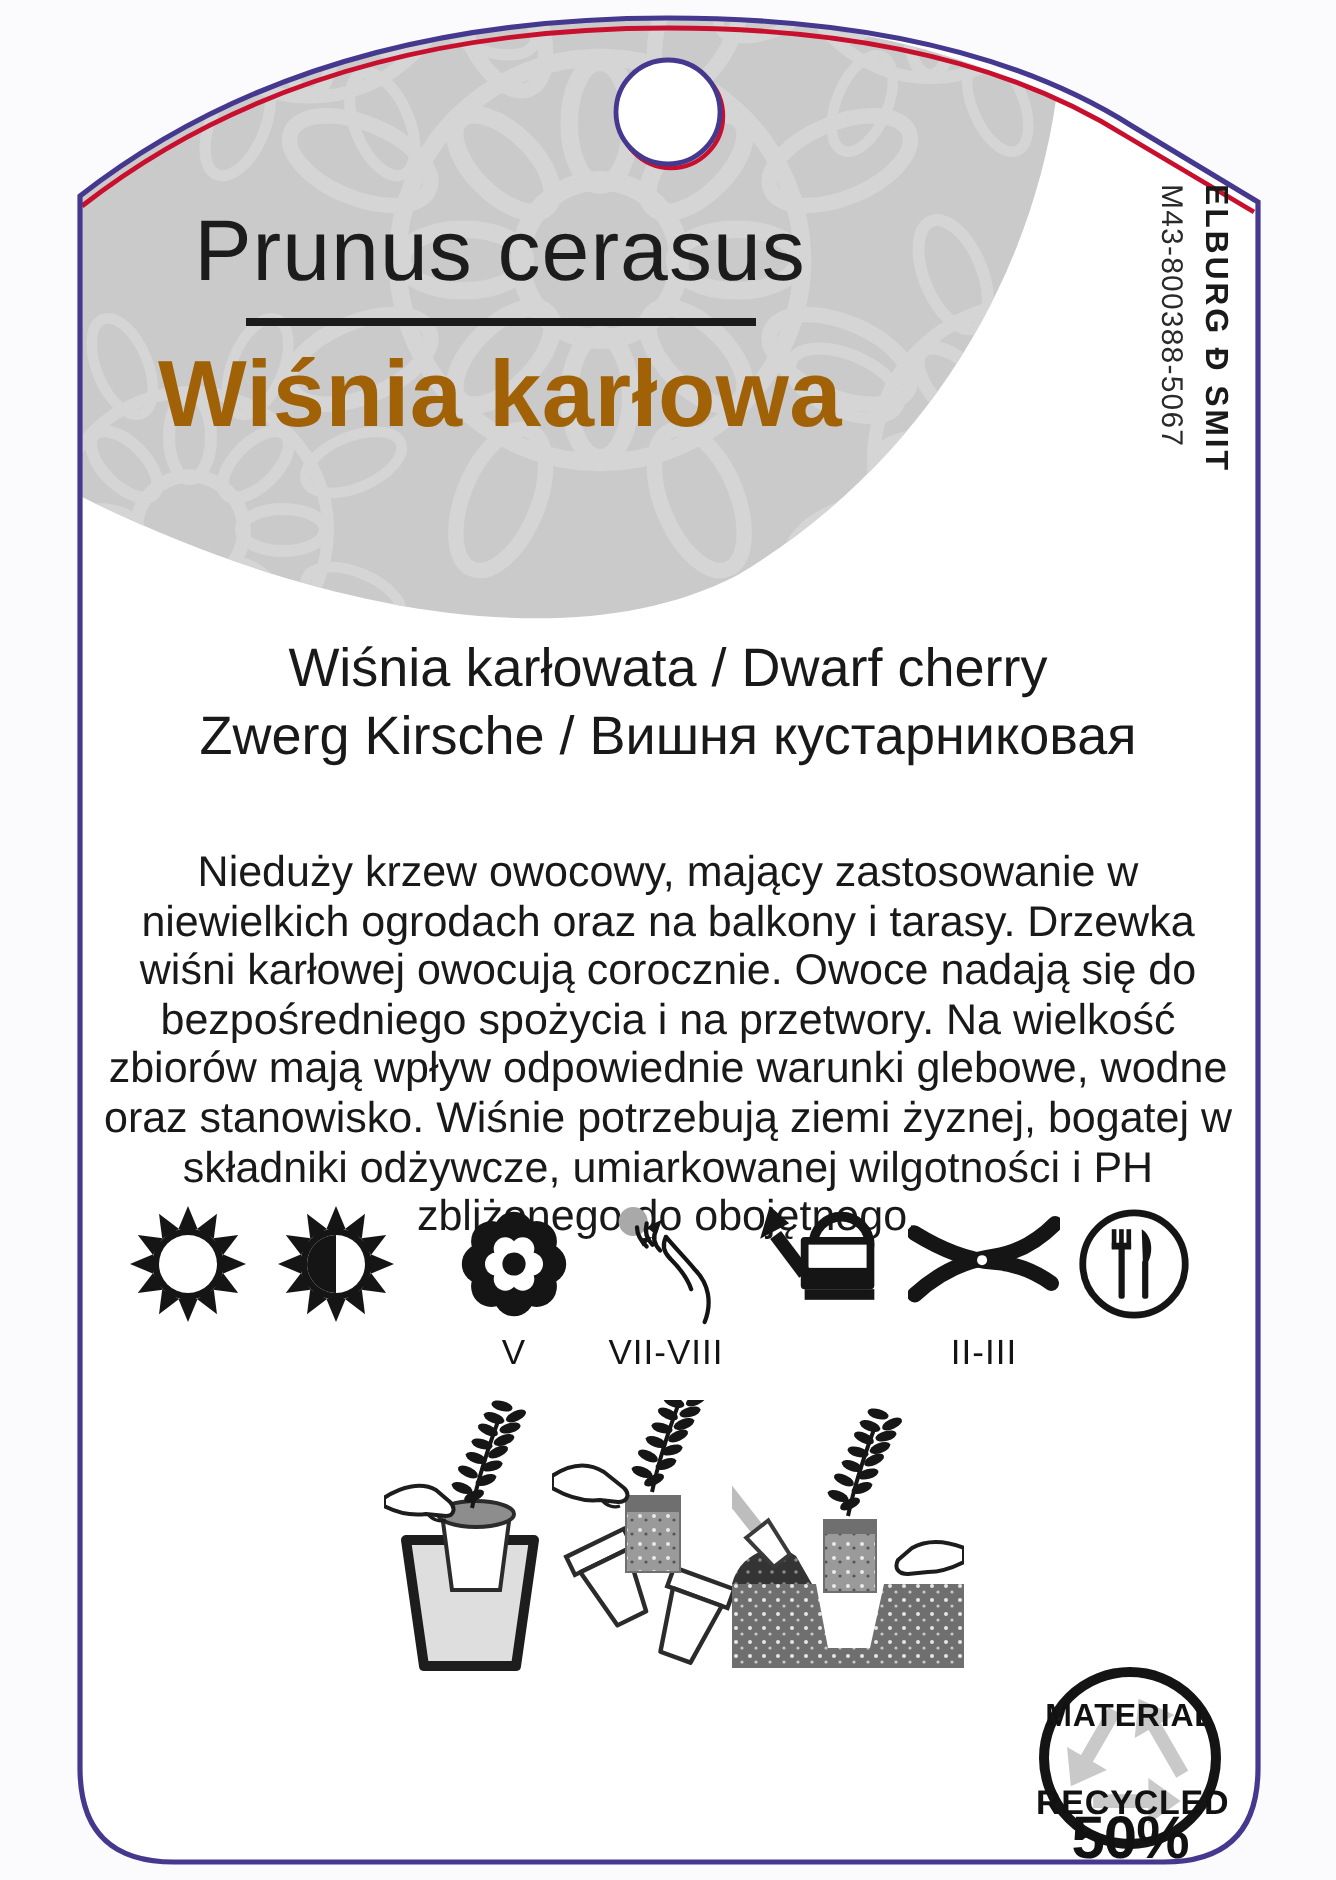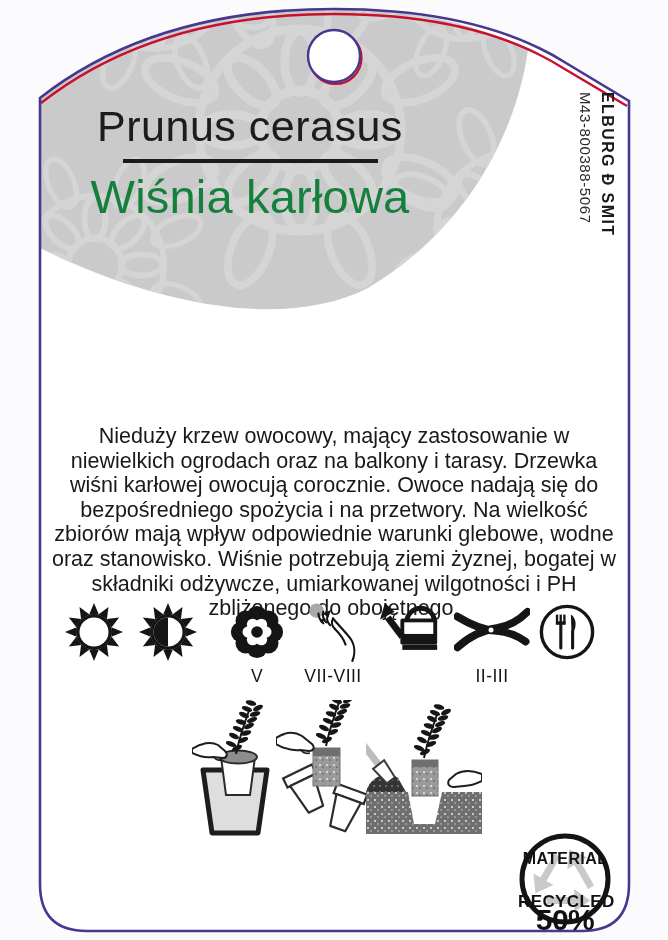--- a/index.html
+++ b/index.html
@@ -18,21 +18,21 @@
     position:absolute; left:618px; top:92px; width:160px;
     transform:rotate(90deg); transform-origin:0 0;
   }
   .brand-name { font-size:16px; font-weight:800; letter-spacing:1.4px; line-height:22px; white-space:nowrap; }
   .brand-code { font-size:15px; font-weight:400; letter-spacing:0.6px; line-height:21px; color:#2a2a2a; white-space:nowrap; }
 
   
   .title-wrap { position:absolute; left:30px; top:100px; width:440px; text-align:center; }
   .latin-name { font-size:43px; font-weight:400; letter-spacing:0.5px; line-height:52px; color:#1c1c1c; }
   .title-divider { width:255px; height:3.5px; background:#1b1b1b; margin:7px auto 6px auto; }
-  .common-name { font-size:47px; font-weight:400; letter-spacing:0.2px; line-height:56px; color:#15803d; }
+  .common-name { font-size:47px; font-weight:700; letter-spacing:0.2px; line-height:56px; color:#a16207; }
 
   
   .names-wrap { position:absolute; left:34px; top:318px; width:600px; text-align:center; }
   .names-line { font-size:27px; line-height:33.5px; color:#191919; }
 
   
   .desc {
     position:absolute; left:46px; top:424px; width:576px;
     font-size:21.5px; line-height:24.6px; text-align:center; color:#191919;
   }
@@ -141,20 +141,24 @@
     <div class="brand-name">ELBURG Ð SMIT</div>
     <div class="brand-code">M43-800388-5067</div>
   </div>
 
   <div class="title-wrap">
     <div class="latin-name">Prunus cerasus</div>
     <div class="title-divider"></div>
     <div class="common-name">Wiśnia karłowa</div>
   </div>
 
+  <div class="names-wrap">
+    <div class="names-line">Wiśnia karłowata / Dwarf cherry</div>
+    <div class="names-line">Zwerg Kirsche / Вишня кустарниковая</div>
+  </div>
 
   <p class="desc">Nieduży krzew owocowy, mający zastosowanie w niewielkich ogrodach oraz na balkony i tarasy. Drzewka wiśni karłowej owocują corocznie. Owoce nadają się do bezpośredniego spożycia i na przetwory. Na wielkość zbiorów mają wpływ odpowiednie warunki glebowe, wodne oraz stanowisko. Wiśnie potrzebują ziemi żyznej, bogatej w składniki odżywcze, umiarkowanej wilgotności i PH zbliżonego do obojętnego.</p>
 
   <div class="care-cell" style="left:62px;width:64px;">
     <div class="icon-box">
         <svg width="58" height="58" viewBox="0 0 60 60">
       <g fill="#151515">
         <polygon points="30,0 25,12 35,12"></polygon>
         <polygon points="30,0 25,12 35,12" transform="rotate(30 30 30)"></polygon>
         <polygon points="30,0 25,12 35,12" transform="rotate(60 30 30)"></polygon>

